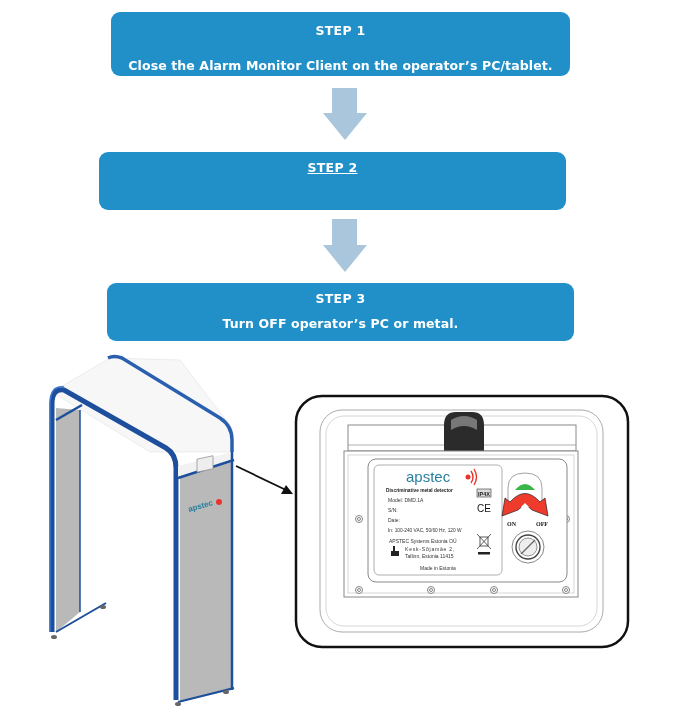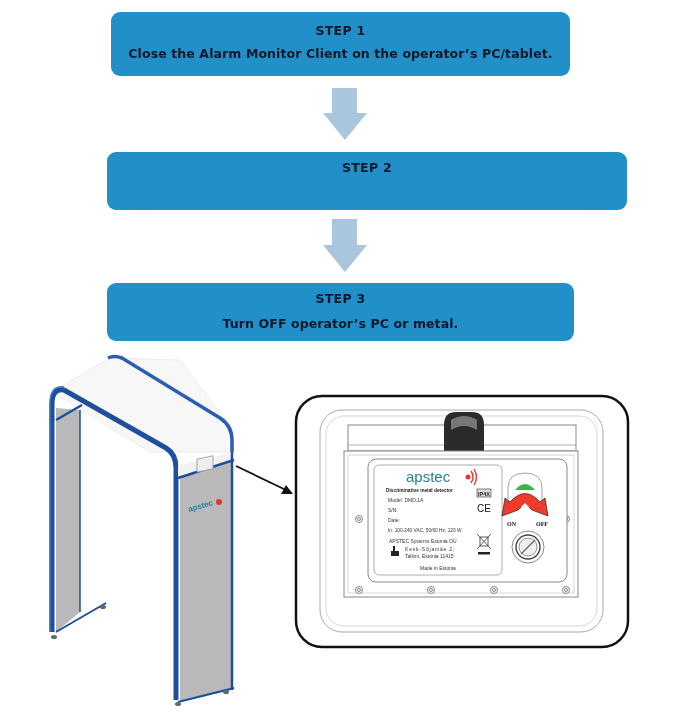--- a/index.html
+++ b/index.html
@@ -1,24 +1,24 @@
 <!DOCTYPE html>
 <html><head>
 <meta charset="utf-8">
 <style>
   html, body { margin: 0; padding: 0; background: #ffffff; }
   body { width: 680px; height: 717px; position: relative; overflow: hidden; font-family: "DejaVu Sans", sans-serif; }
   .step {
-    position: absolute; background: #2290c8; color: #0f172a; border-radius: 9px;
+    position: absolute; background: #2290c8; color: #ffffff; border-radius: 9px;
     text-align: center; font-weight: bold; box-sizing: border-box;
   }
   .step .title { font-size: 12.5px; letter-spacing: 0.3px; margin-top: 11px; }
-  .step .desc { font-size: 12.5px; margin-top: 8px; letter-spacing: 0.1px; }
+  .step .desc { font-size: 12.5px; margin-top: 20px; letter-spacing: 0.1px; }
   #step1 { left: 111px; top: 12px; width: 459px; height: 64px; }
-  #step2 { left: 107px; top: 152px; width: 520px; height: 58px; }
+  #step2 { left: 99px; top: 152px; width: 467px; height: 58px; text-decoration: underline; }
   #step2 .title { margin-top: 8px; }
   #step2 .desc { margin-top: 10px; }
   #step3 { left: 107px; top: 283px; width: 467px; height: 58px; text-align: center; }
   #step3 .title { margin-top: 8px; }
   #step3 .desc { margin-top: 10px; }
   .flow-arrow { position: absolute; }
   #arrow1 { left: 323px; top: 88px; }
   #arrow2 { left: 323px; top: 219px; }
   #figure { position: absolute; left: 0; top: 345px; width: 680px; height: 372px; }
   .lbl { font-family: "Liberation Sans", sans-serif; }

